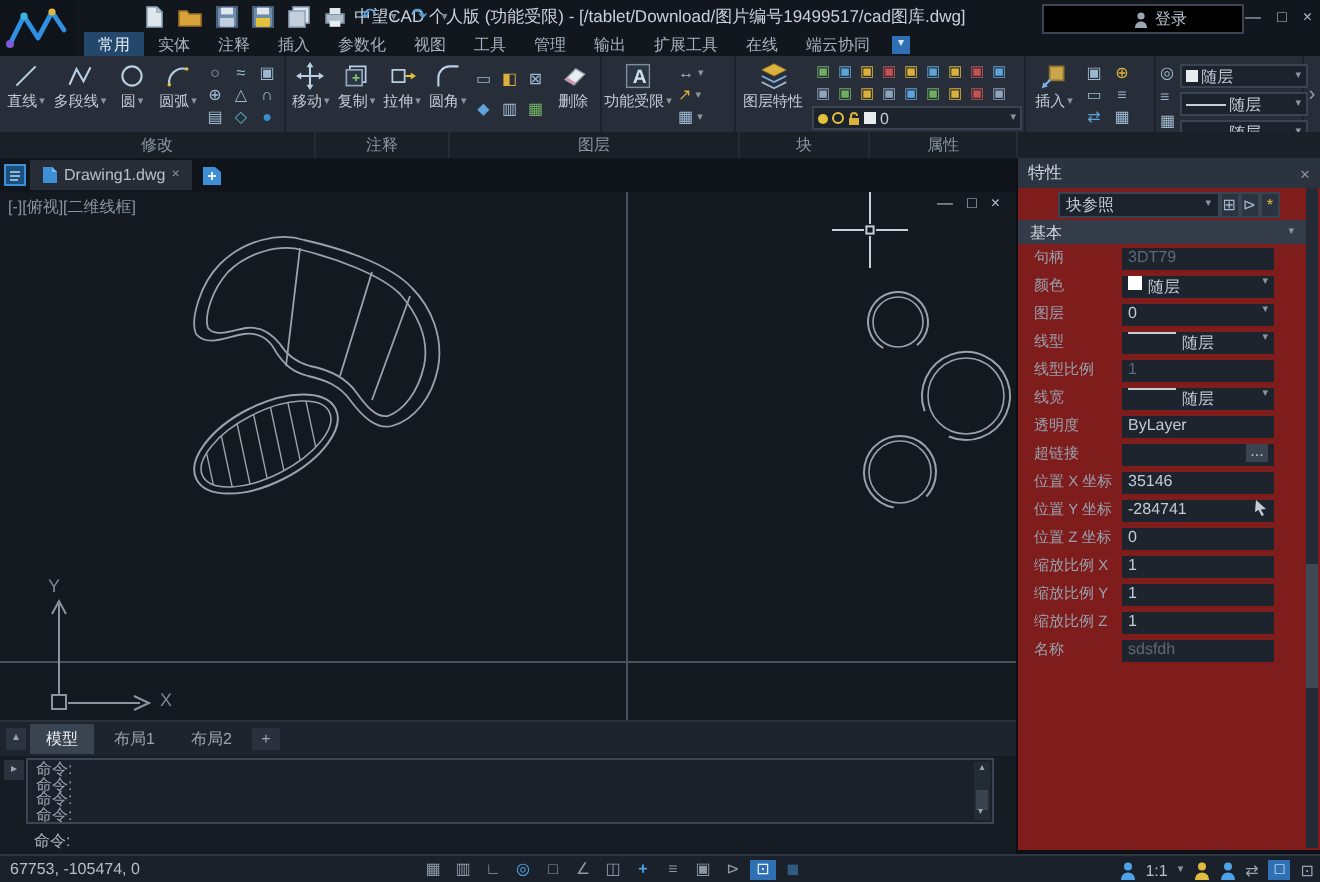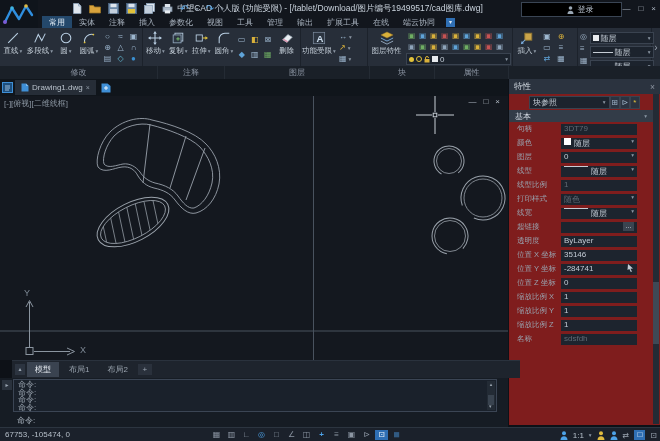--- a/index.html
+++ b/index.html
@@ -67,21 +67,21 @@
   .plab{width:52px;padding-left:8px;color:#98a2ae;box-sizing:border-box;font-size:7.5px;}
   .pval{flex:1;height:11px;background:#1d242e;display:flex;align-items:flex-start;gap:3px;padding:0 3px;margin-right:16px;color:#c3cbd5;}
   .pval .dda{margin-left:auto;}
   .dim{color:#5f6974;}
   .sw{width:7px;height:7px;background:#ffffff;display:inline-block;}
   .vline{width:24px;height:1px;background:#c6cdd5;display:inline-block;}
   .morebtn{margin-left:auto;width:11px;height:9px;background:#3a4450;color:#c0c9d3;text-align:center;line-height:7px;font-size:8px;}
   .pscroll{position:absolute;right:1px;top:15px;bottom:1px;width:6px;background:#242b35;}
   .pthumb{position:absolute;left:0;width:6px;top:188px;height:62px;background:#3f4956;}
   
-  .laytabs{left:12px;top:360px;width:508px;height:18px;background:#1e242d;display:flex;align-items:center;gap:2px;padding-left:3px;box-sizing:border-box;border-top:1px solid #2a323d;}
+  .laytabs{left:0;top:360px;width:508px;height:18px;background:#1e242d;display:flex;align-items:center;gap:2px;padding-left:3px;box-sizing:border-box;border-top:1px solid #2a323d;}
   .upbox{width:10px;height:11px;background:#2c3440;color:#9aa5b1;text-align:center;line-height:11px;font-size:6px;}
   .ltab{padding:2px 8px;color:#9aa4af;}
   .ltab.active{background:#3a4350;color:#e6ebf1;}
   .plusbox{width:14px;height:11px;background:#2a313c;color:#9aa5b1;text-align:center;line-height:11px;}
   
   .cmd{left:0;top:378px;width:508px;height:49px;background:#161c24;}
   .cmd-handle{left:2px;top:2px;width:10px;height:10px;background:#2a323d;color:#9aa5b1;text-align:center;line-height:10px;font-size:6px;}
   .cmd-box{left:13px;top:1px;width:484px;height:33px;background:#1a212b;border:1px solid #3b4554;box-sizing:border-box;padding:1px 4px;}
   .cmd-box div{line-height:7.5px;color:#99a3ae;}
   .cmd-scroll{position:absolute;right:1px;top:1px;bottom:1px;width:8px;background:#232b35;color:#8c96a3;font-size:5px;text-align:center;}
@@ -566,45 +566,38 @@
           <span class="dd dda">▾</span>
         </div>
     </div>
     <div class="prow">
       <span class="plab">线型比例</span>
       <div class="pval">
           <span class="dim">1</span>
         </div>
     </div>
     <div class="prow">
-      <span class="plab">打印样式</span>
-      <div class="pval">
-          <span class="dim">随色</span>
-          <span class="dd dda">▾</span>
-        </div>
-    </div>
-    <div class="prow">
       <span class="plab">线宽</span>
       <div class="pval">
           <span class="vline"></span>
           <span>随层</span>
           <span class="dd dda">▾</span>
         </div>
     </div>
     <div class="prow">
+      <span class="plab">透明度</span>
+      <div class="pval">
+          <span>ByLayer</span>
+        </div>
+    </div>
+    <div class="prow">
       <span class="plab">超链接</span>
       <div class="pval">
           <span></span>
           <span class="morebtn">...</span>
-        </div>
-    </div>
-    <div class="prow">
-      <span class="plab">透明度</span>
-      <div class="pval">
-          <span>ByLayer</span>
         </div>
     </div>
 
     <div class="prow">
       <span class="plab">位置 X 坐标</span>
       <div class="pval">
           <span>35146</span>
         </div>
     </div>
     <div class="prow">

